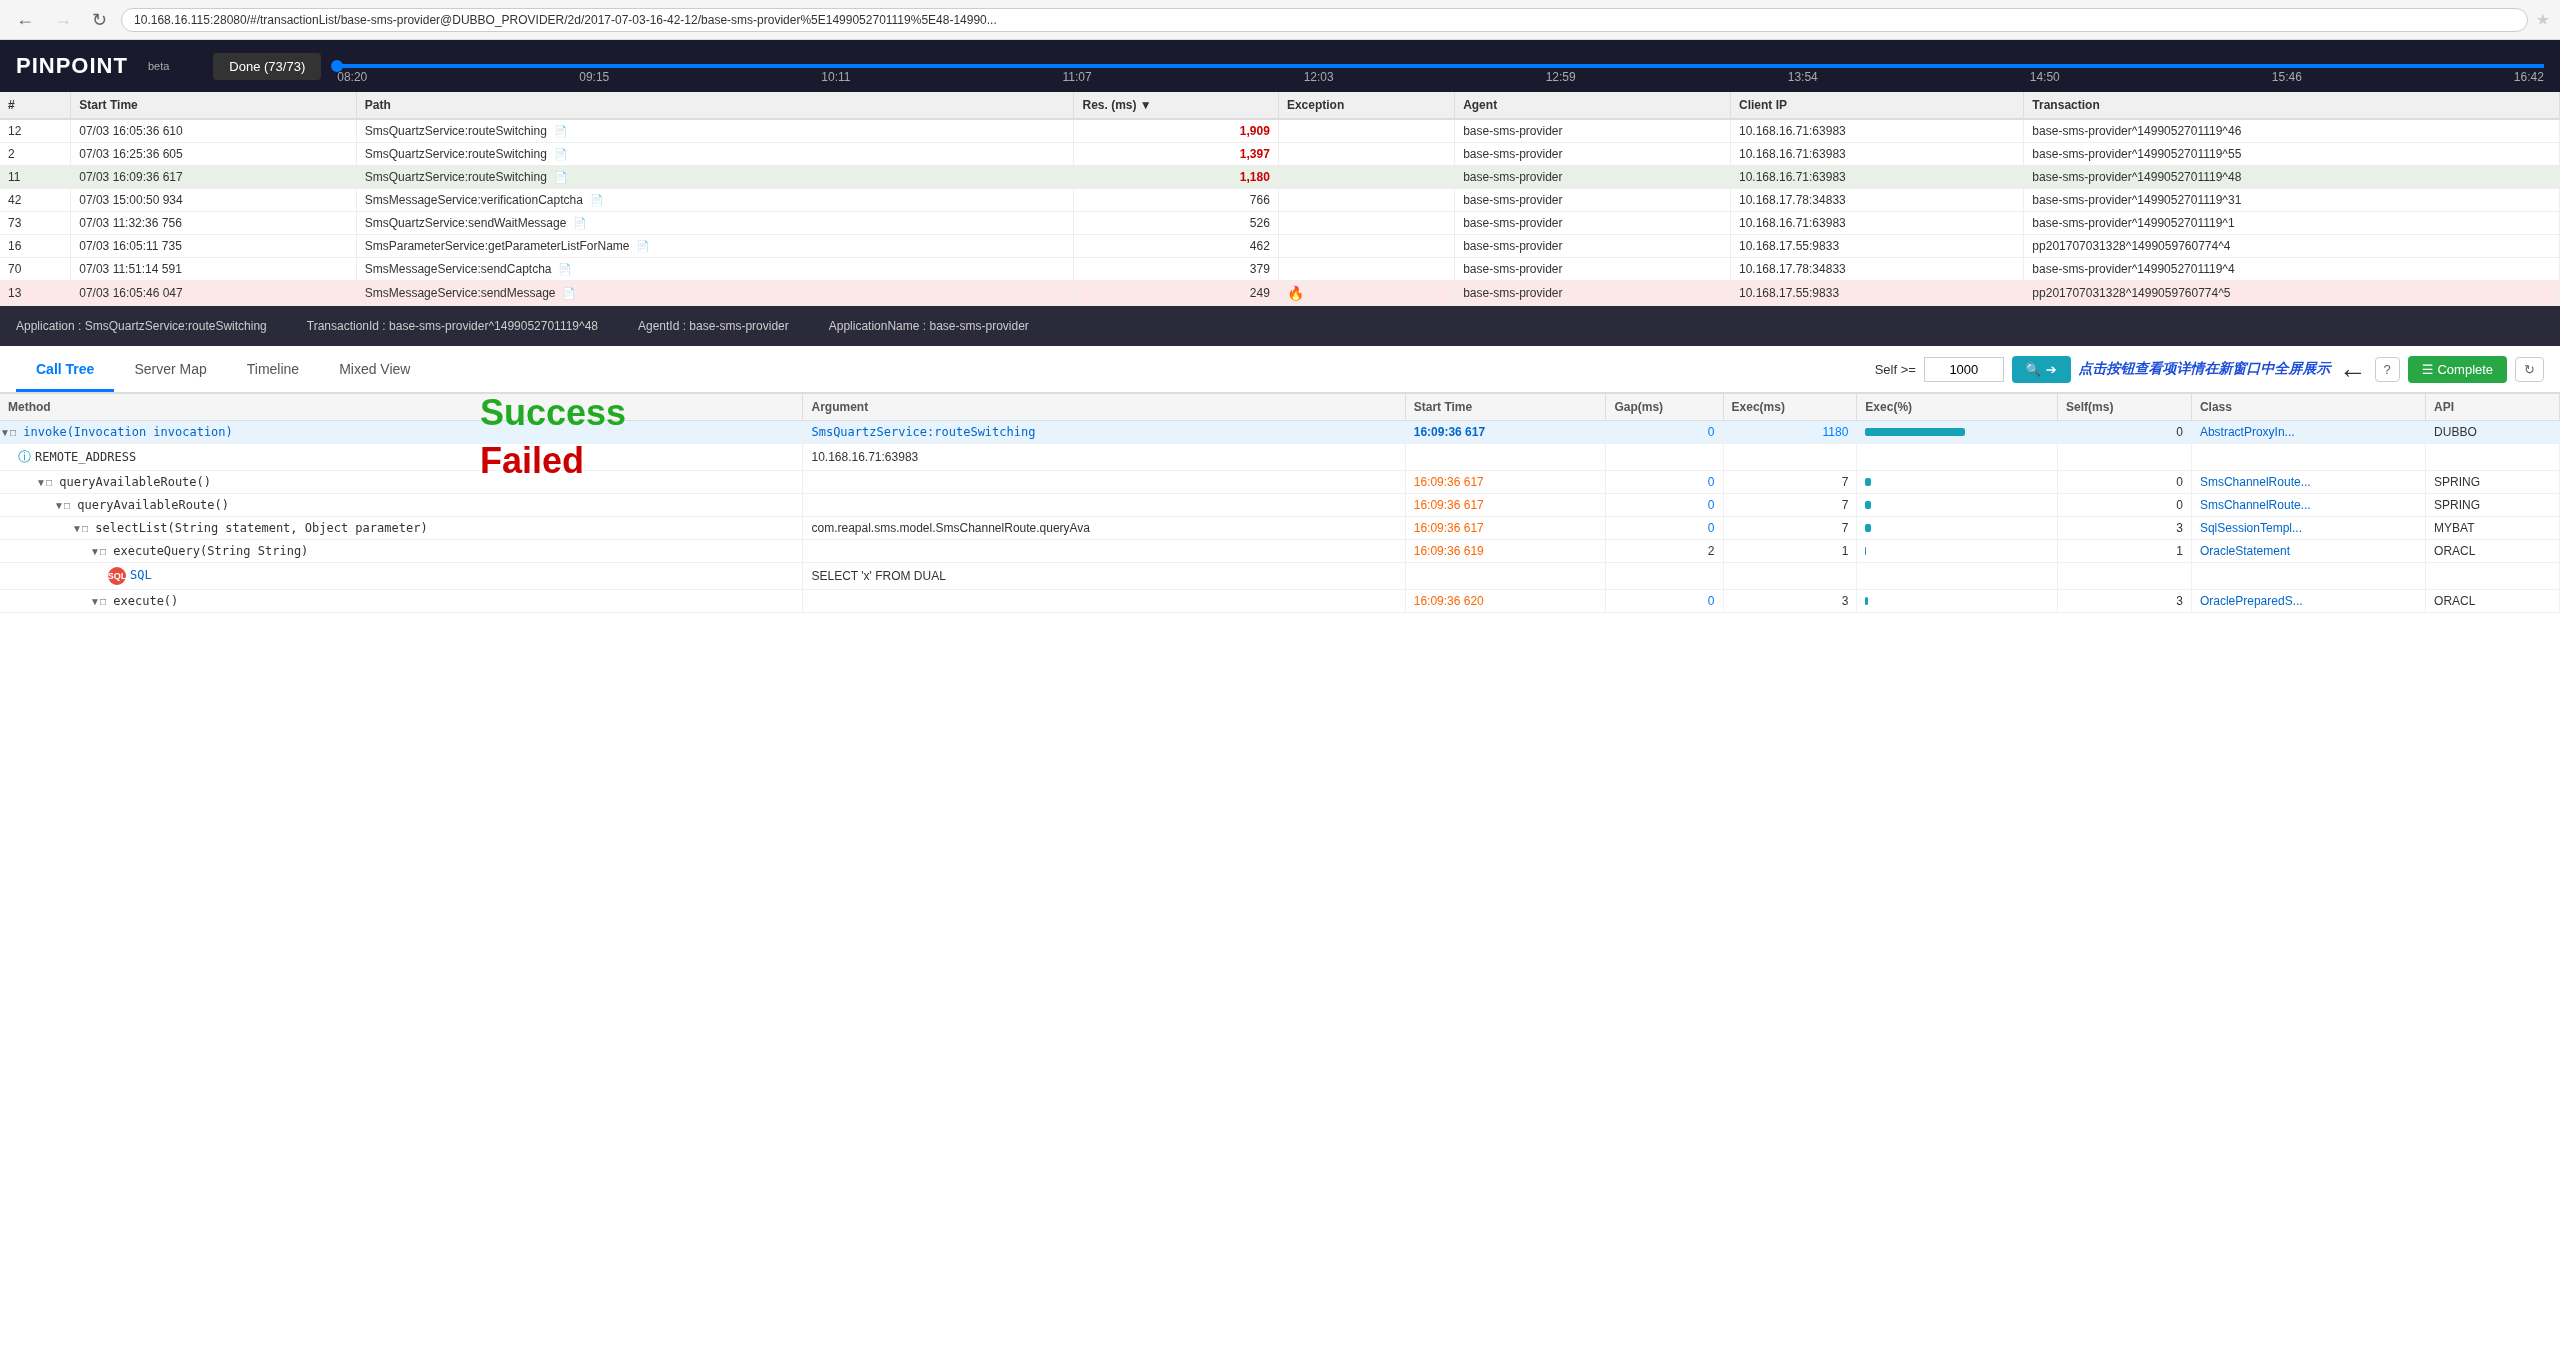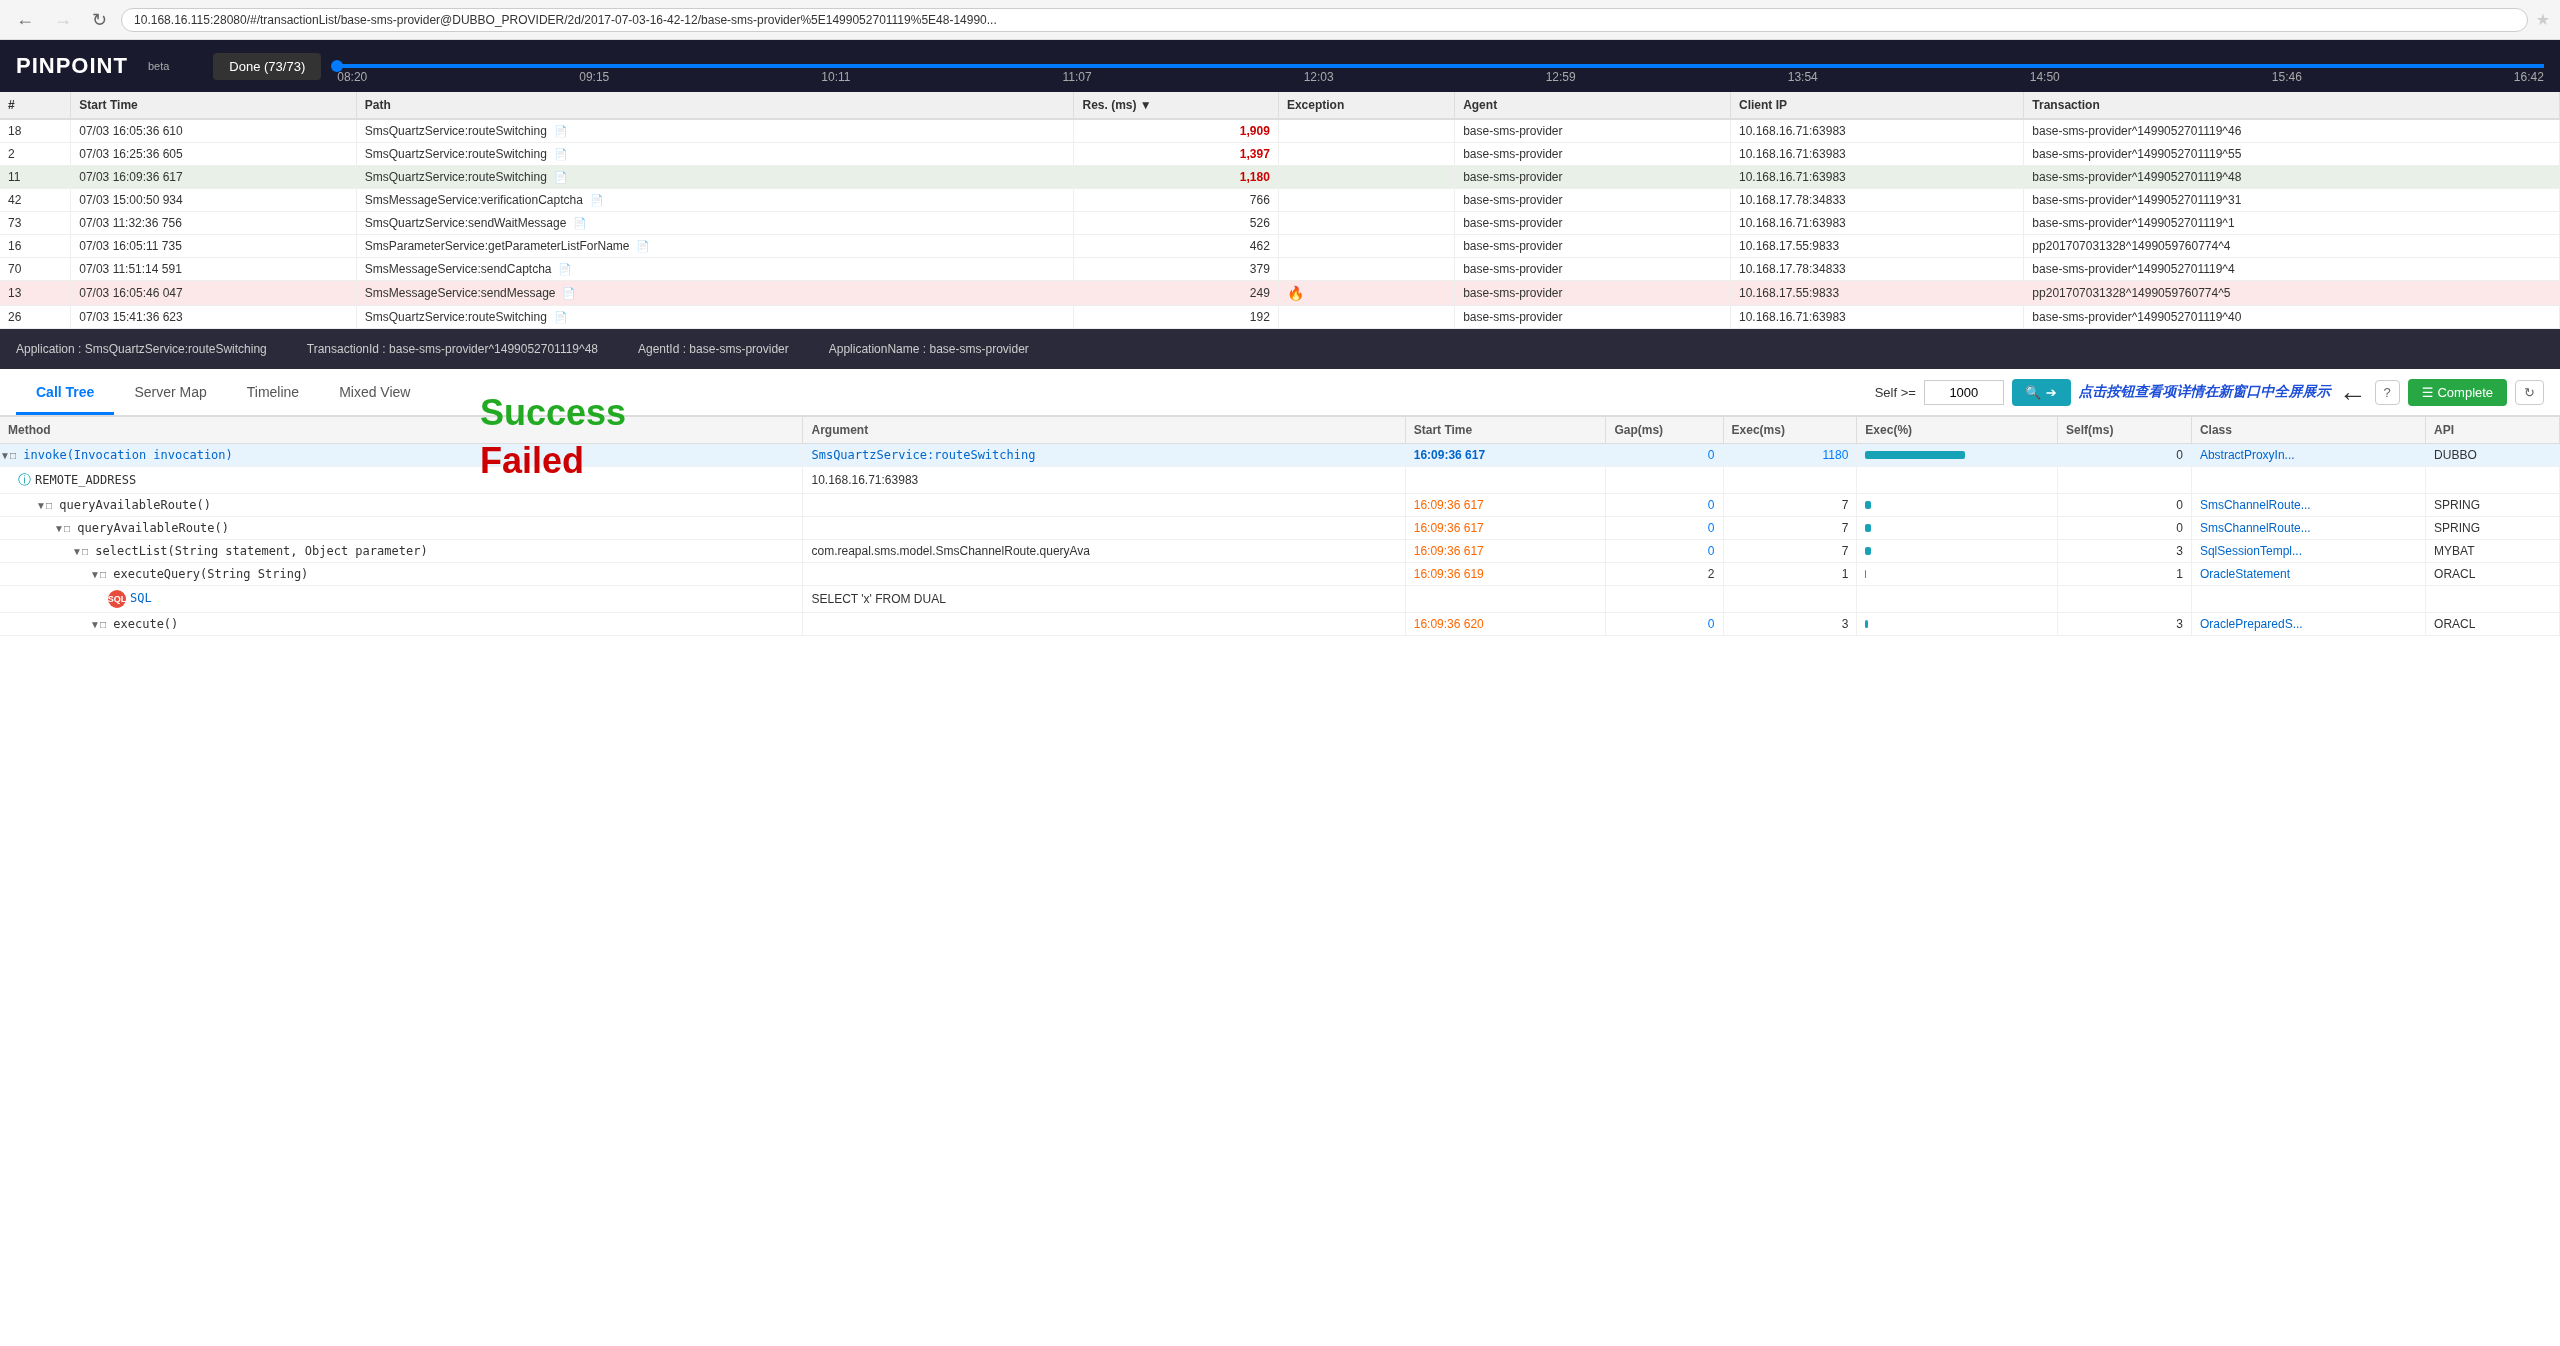--- a/index.html
+++ b/index.html
@@ -165,21 +165,21 @@
           <th>Path</th>
           <th>Res. (ms) ▼</th>
           <th>Exception</th>
           <th>Agent</th>
           <th>Client IP</th>
           <th>Transaction</th>
         </tr>
       </thead>
       <tbody id="tx-tbody">
           <tr>
-    <td>18</td>
+    <td>12</td>
     <td>07/03 16:05:36 610</td>
     <td><span style="font-size:12px;">SmsQuartzService:routeSwitching</span> <span class="icon-doc">📄</span></td>
     <td class="num-right res-high">1,909</td>
     <td></td>
     <td>base-sms-provider</td>
     <td>10.168.16.71:63983</td>
     <td>base-sms-provider^1499052701119^46</td>
   </tr>
           <tr>
     <td>2</td>
@@ -243,30 +243,20 @@
   </tr>
           <tr class="failed-row">
     <td>13</td>
     <td>07/03 16:05:46 047</td>
     <td><span style="font-size:12px;">SmsMessageService:sendMessage</span> <span class="icon-doc">📄</span></td>
     <td class="num-right ">249</td>
     <td><span class="fire-icon">🔥</span></td>
     <td>base-sms-provider</td>
     <td>10.168.17.55:9833</td>
     <td>pp201707031328^1499059760774^5</td>
-  </tr>
-          <tr>
-    <td>26</td>
-    <td>07/03 15:41:36 623</td>
-    <td><span style="font-size:12px;">SmsQuartzService:routeSwitching</span> <span class="icon-doc">📄</span></td>
-    <td class="num-right ">192</td>
-    <td></td>
-    <td>base-sms-provider</td>
-    <td>10.168.16.71:63983</td>
-    <td>base-sms-provider^1499052701119^40</td>
   </tr>
         </tbody>
     </table>
   </div>
 </div>
 
 <div class="info-bar">
   <span>Application : SmsQuartzService:routeSwitching</span>
   <span>TransactionId : base-sms-provider^1499052701119^48</span>
   <span>AgentId : base-sms-provider</span>

